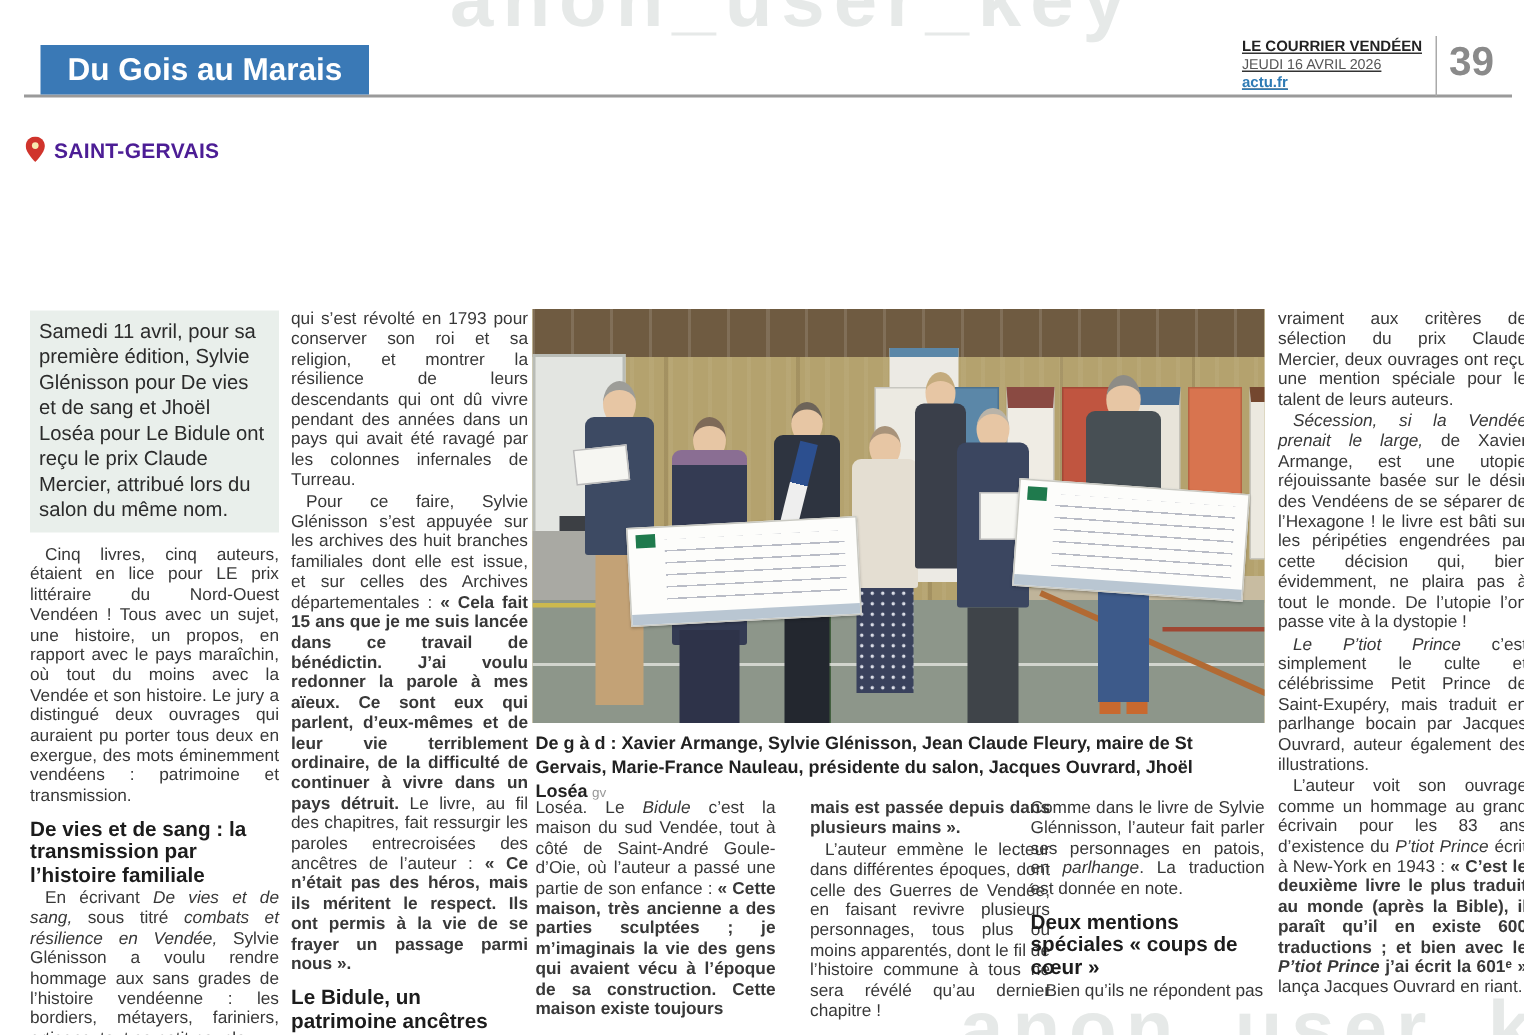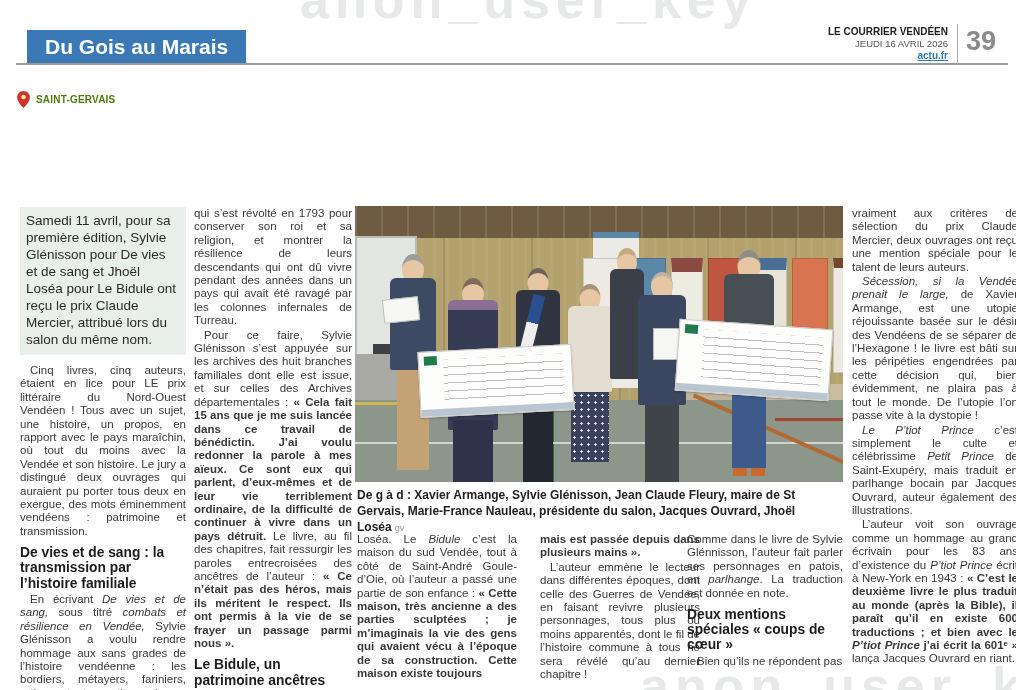--- a/index.html
+++ b/index.html
@@ -7,30 +7,30 @@
         font-family:"Liberation Sans",sans-serif;color:#333;}
   .wm{position:absolute;font-weight:bold;color:rgba(190,198,194,.38);letter-spacing:6px;
       font-size:52px;white-space:nowrap;pointer-events:none;}
   .wm.top{top:-30px;left:300px;}
   .wm.bottom{bottom:-26px;left:640px;}
 
   
   #topbar{position:absolute;left:16px;top:30px;width:992px;height:33px;border-bottom:2px solid #9a9a9a;}
   #section-box{position:absolute;left:11px;top:0;height:33px;background:#3a79b6;color:#fff;
                font-weight:bold;font-size:21px;line-height:33px;padding:0 18px;}
-  #paper-meta{position:absolute;right:60px;top:-4px;text-align:right;line-height:12px;}
+  #paper-meta{position:absolute;right:60px;top:-4px;line-height:12px;text-decoration:underline;}
   #paper-name{font-size:10px;font-weight:bold;color:#222;}
   #paper-date{font-size:9.5px;color:#555;}
   #paper-site{font-size:10px;font-weight:bold;color:#2e7bb5;text-decoration:underline;}
   #page-num-sep{position:absolute;right:50px;top:-6px;width:1px;height:40px;background:#aaa;}
   #page-num{position:absolute;right:12px;top:-4px;font-size:27px;font-weight:bold;color:#8a8a8a;}
 
   
   #location-row{position:absolute;left:17px;top:91px;display:flex;align-items:center;gap:6px;}
-  #location-label{color:#4d7c0f;font-weight:bold;font-size:10px;letter-spacing:.2px;}
+  #location-label{color:#4c1d95;font-weight:bold;font-size:14px;letter-spacing:.2px;}
   #headline-block{position:absolute;left:16px;top:116px;width:597px;background:#e2ece6;padding:6px 10px 8px 10px;}
   #headline-block .l1{white-space:nowrap;}
   #kicker{color:#2e7bb5;font-weight:bold;font-size:22.5px;margin-right:9px;}
   .title-txt{color:#3a3a3a;font-weight:bold;font-size:34px;line-height:37px;letter-spacing:-.3px;}
 
   
   .col{position:absolute;top:207px;font-size:11.5px;line-height:13.4px;text-align:justify;
        color:#383838;hyphens:auto;-webkit-hyphens:auto;}
   #col1{left:20px;width:166px;}
   #col2{left:194px;width:158px;}
@@ -210,17 +210,17 @@
   </div>
   <div id="col5" class="col">
     <p class="para"><span>Comme dans le livre de Sylvie Glénnisson, l’auteur fait parler ses personnages en patois, en </span><span style="font-style: italic;">parlhange</span><span>. La traduction est donnée en note.</span></p>
     <h3 class="subhead">Deux mentions spéciales « coups de cœur »</h3>
     <p class="para ind"><span>Bien qu’ils ne répondent pas</span></p>
   </div>
 
   <div id="col6" class="col">
     <p class="para"><span>vraiment aux critères de sélection du prix Claude Mercier, deux ouvrages ont reçu une mention spéciale pour le talent de leurs auteurs.</span></p>
     <p class="para ind"><span style="font-style: italic;">Sécession, si la Vendée prenait le large,</span><span> de Xavier Armange, est une utopie réjouissante basée sur le désir des Vendéens de se séparer de l’Hexagone ! le livre est bâti sur les péripéties engendrées par cette décision qui, bien évidemment, ne plaira pas à tout le monde. De l’utopie l’on passe vite à la dystopie !</span></p>
-    <p class="para ind"><span style="font-style: italic;">Le P’tiot Prince</span><span> c’est simplement le culte et célébrissime </span><span style="font-style: italic;">Petit Prince</span><span> de Saint-Exupéry, mais traduit en parlhange bocain par Jacques Ouvrard, auteur également des illustrations.</span></p>
+    <p class="para ind"><span style="font-style: italic;">Le P’tiot Prince</span><span> c’est simplement le culte et célébrissime </span><span style="">Petit Prince</span><span> de Saint-Exupéry, mais traduit en parlhange bocain par Jacques Ouvrard, auteur également des illustrations.</span></p>
     <p class="para ind"><span>L’auteur voit son ouvrage comme un hommage au grand écrivain pour les 83 ans d’existence du </span><span style="font-style: italic;">P’tiot Prince</span><span> écrit à New-York en 1943 : </span><span style="font-weight: bold;">« C’est le deuxième livre le plus traduit au monde (après la Bible), il paraît qu’il en existe 600 traductions ; et bien avec le </span><span style="font-weight: bold; font-style: italic;">P’tiot Prince</span><span style="font-weight: bold;"> j’ai écrit la 601ᵉ »</span><span> lança Jacques Ouvrard en riant.</span></p>
   </div>
 
 </div>
 
 </body></html>

